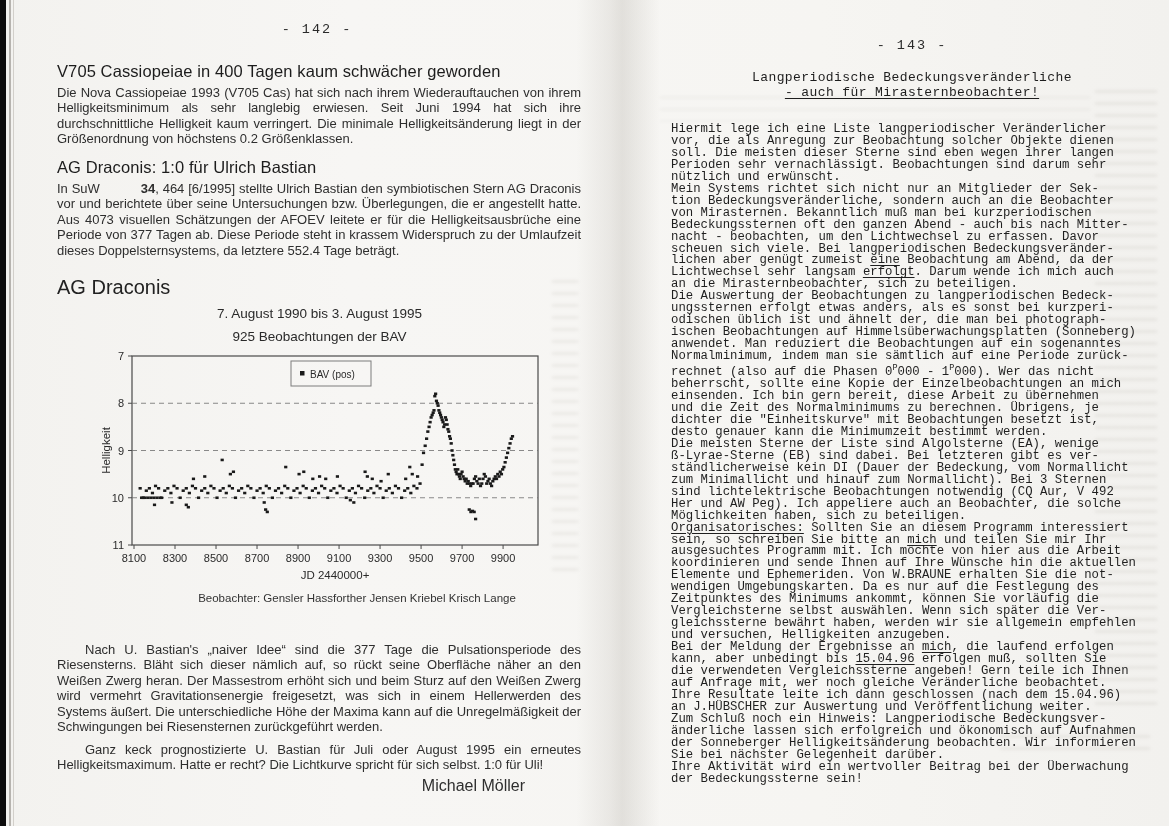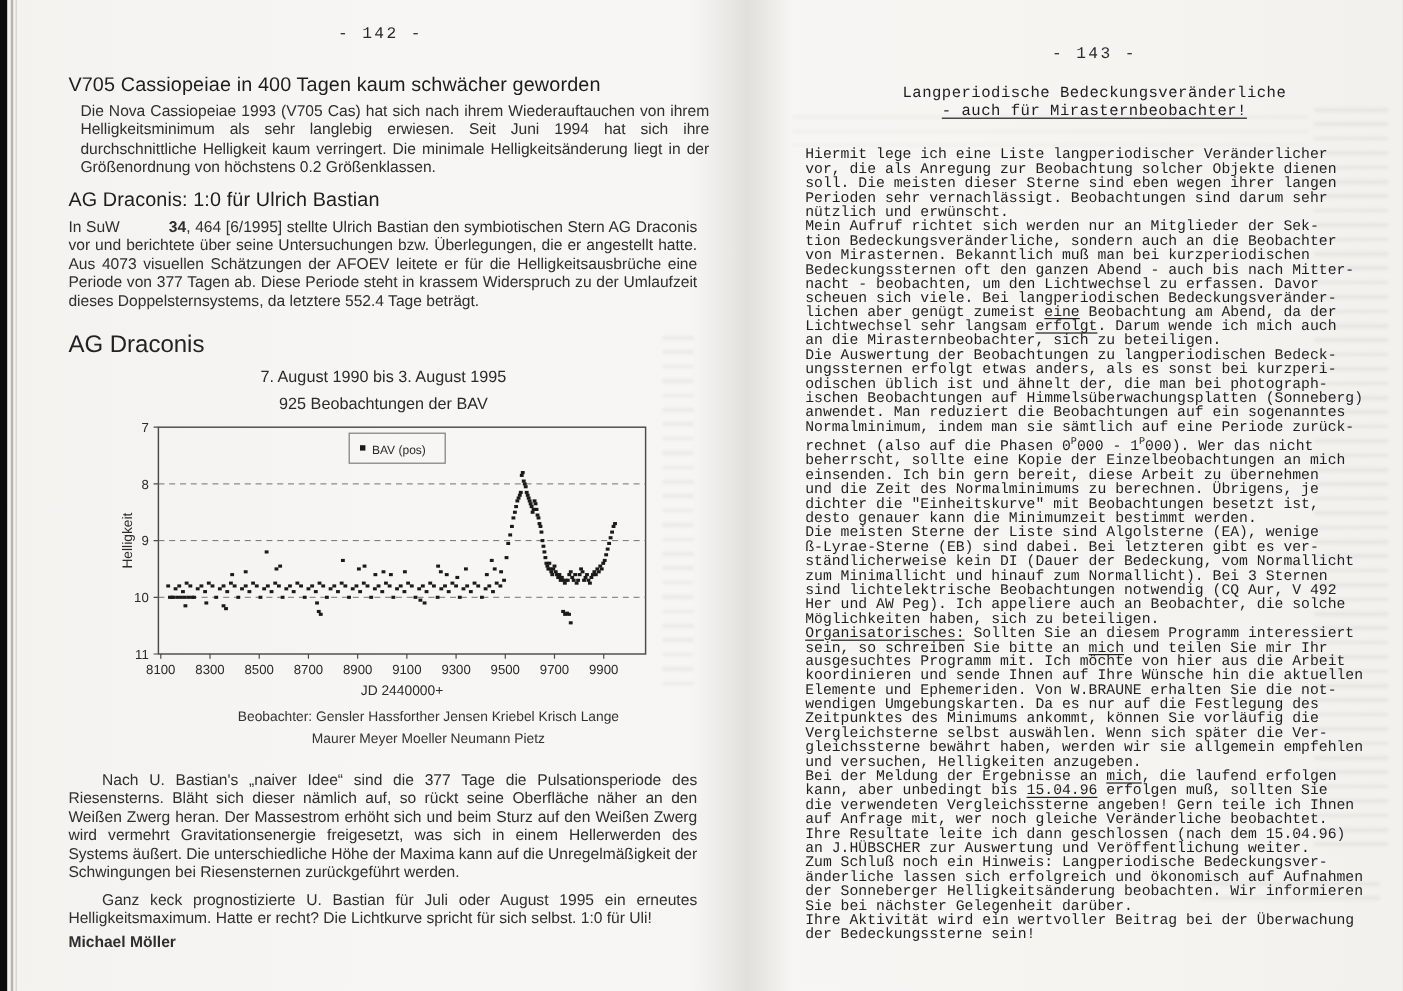--- a/index.html
+++ b/index.html
@@ -18,35 +18,35 @@
     background:linear-gradient(90deg, rgba(115,108,96,0) 0%, rgba(115,108,96,0.10) 40%, rgba(115,108,96,0.16) 55%, rgba(115,108,96,0) 100%);
   }
   .smudge { background:repeating-linear-gradient(180deg, rgba(95,88,76,0.07) 0 3px, rgba(95,88,76,0) 3px 12px); filter:blur(1.5px); }
   
   .lp { left:57px; top:0; width:525px; height:770px; }
   .pagenum { font-family:"Liberation Mono","DejaVu Sans Mono",monospace; font-size:13.5px; letter-spacing:2px; color:#2a2a2a; text-align:center; }
   .lp .pagenum { left:20px; top:22px; width:480px; }
   .h1 { font-size:16.5px; font-weight:normal; color:#1c1c1c; letter-spacing:0.1px; }
   .lp .t1 { left:0; top:62px; width:525px; }
   .body-p { font-size:13px; line-height:15.4px; text-align:justify; color:#2e2e2e; }
-  .lp .p1 { left:10px; top:85px; width:524px; }
+  .lp .p1 { left:0; top:85px; width:524px; }
   .lp .t2 { left:0; top:158px; width:525px; }
   .lp .p2 { left:0; top:181px; width:524px; }
   .b { font-weight:bold;margin-left:37px; }
   .chart-title { left:0; top:276px; width:525px; font-size:20px; color:#222; }
   .chart-sub1 { left:0; top:306px; width:525px; text-align:center; font-size:13.5px; color:#2a2a2a; }
   .chart-sub2 { left:0; top:329px; width:525px; text-align:center; font-size:13.5px; color:#2a2a2a; }
   .plot-svg { left:41px; top:348px; }
   .caption { font-size:11.5px; color:#333; text-align:center; }
   .lp .cap1 { left:75px; top:592px; width:450px; }
   .lp .cap2 { left:75px; top:610px; width:450px; }
   .indent { text-indent:28px; }
   .lp .p3 { left:0; top:642px; width:524px; }
   .lp .p4 { left:0; top:742px; width:524px; }
-  .lp .sig { left:0; top:777px; width:468px; text-align:left; font-size:13px; color:#2e2e2e;font-weight:bold; }
+  .lp .sig { left:0; top:777px; width:468px; text-align:right; font-size:16px; color:#2e2e2e; }
   
   .rp { left:655px; top:0; width:500px; height:826px;
         font-family:"Liberation Mono","DejaVu Sans Mono",monospace; color:#1f1f1f;margin-left:12px; }
   .rp .pagenum { left:0; top:38px; width:490px; }
   .rp .ttl { left:0; top:70px; width:490px; text-align:center; font-size:13px; letter-spacing:0.4px; color:#1d1d1d; }
   .rp .ttl2 { top:85px; }
   .u { text-decoration:underline; text-underline-offset:2px; }
   .sup { vertical-align:super; font-size:8.5px; }
   .typed-body { left:4px; top:124px; width:492px; font-size:12.3px; line-height:11.95px; }
   .tline { white-space:pre; }
@@ -335,38 +335,37 @@
         <rect x="405.5414141414141" y="113.0125" width="3.2" height="2.6" fill="#1a1a1a"></rect>
         <rect x="406.7717171717171" y="108.28750000000002" width="3.2" height="2.6" fill="#1a1a1a"></rect>
         <rect x="408.00202020202016" y="103.56250000000004" width="3.2" height="2.6" fill="#1a1a1a"></rect>
         <rect x="409.2323232323232" y="98.83749999999996" width="3.2" height="2.6" fill="#1a1a1a"></rect>
         <rect x="410.4626262626262" y="94.11249999999998" width="3.2" height="2.6" fill="#1a1a1a"></rect>
         <rect x="411.69292929292925" y="89.3875" width="3.2" height="2.6" fill="#1a1a1a"></rect>
         <rect x="412.9232323232323" y="87.02499999999996" width="3.2" height="2.6" fill="#1a1a1a"></rect>
       </svg>
 
     <div class="abs cap1 caption">Beobachter: Gensler Hassforther Jensen Kriebel Krisch Lange</div>
-    <div class="abs cap2 caption">Maurer Meyer Moeller Neumann Pietz</div>
 
     <p class="abs p3 body-p indent" style="margin:0">Nach U. Bastian's „naiver Idee“ sind die 377 Tage die Pulsationsperiode des Riesensterns. Bläht sich dieser nämlich auf, so rückt seine Oberfläche näher an den Weißen Zwerg heran. Der Massestrom erhöht sich und beim Sturz auf den Weißen Zwerg wird vermehrt Gravitationsenergie freigesetzt, was sich in einem Hellerwerden des Systems äußert. Die unterschiedliche Höhe der Maxima kann auf die Unregelmäßigkeit der Schwingungen bei Riesensternen zurückgeführt werden.</p>
     <p class="abs p4 body-p indent" style="margin:0">Ganz keck prognostizierte U. Bastian für Juli oder August 1995 ein erneutes Helligkeitsmaximum. Hatte er recht? Die Lichtkurve spricht für sich selbst. 1:0 für Uli!</p>
     <div class="abs sig">Michael Möller</div>
   </div>
 
   <div class="abs rp">
     <div class="abs pagenum">- 143 -</div>
     <div class="abs ttl">Langperiodische Bedeckungsveränderliche</div>
     <div class="abs ttl ttl2 u">- auch für Mirasternbeobachter!</div>
     <div class="abs typed-body">
         <div class="tline">Hiermit lege ich eine Liste langperiodischer Veränderlicher</div>
         <div class="tline">vor, die als Anregung zur Beobachtung solcher Objekte dienen</div>
         <div class="tline">soll. Die meisten dieser Sterne sind eben wegen ihrer langen</div>
         <div class="tline">Perioden sehr vernachlässigt. Beobachtungen sind darum sehr</div>
         <div class="tline">nützlich und erwünscht.</div>
-        <div class="tline">Mein Aufruf richtet sich werden nur an Mitglieder der Sek-</div>
+        <div class="tline">Mein Systems richtet sich nicht nur an Mitglieder der Sek-</div>
         <div class="tline">tion Bedeckungsveränderliche, sondern auch an die Beobachter</div>
         <div class="tline">von Mirasternen. Bekanntlich muß man bei kurzperiodischen</div>
         <div class="tline">Bedeckungssternen oft den ganzen Abend - auch bis nach Mitter-</div>
         <div class="tline">nacht - beobachten, um den Lichtwechsel zu erfassen. Davor</div>
         <div class="tline">scheuen sich viele. Bei langperiodischen Bedeckungsveränder-</div>
         <div class="tline">lichen aber genügt zumeist <span class="u">eine</span> Beobachtung am Abend, da der</div>
         <div class="tline">Lichtwechsel sehr langsam <span class="u">erfolgt</span>. Darum wende ich mich auch</div>
         <div class="tline">an die Mirasternbeobachter, sich zu beteiligen.</div>
         <div class="tline">Die Auswertung der Beobachtungen zu langperiodischen Bedeck-</div>
         <div class="tline">ungssternen erfolgt etwas anders, als es sonst bei kurzperi-</div>

